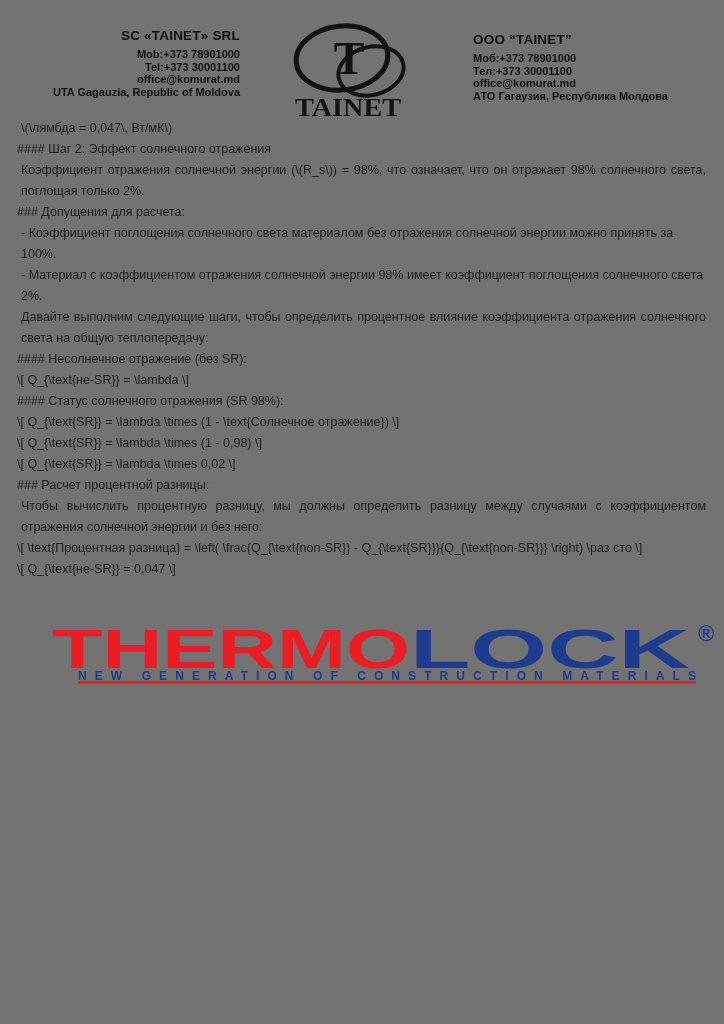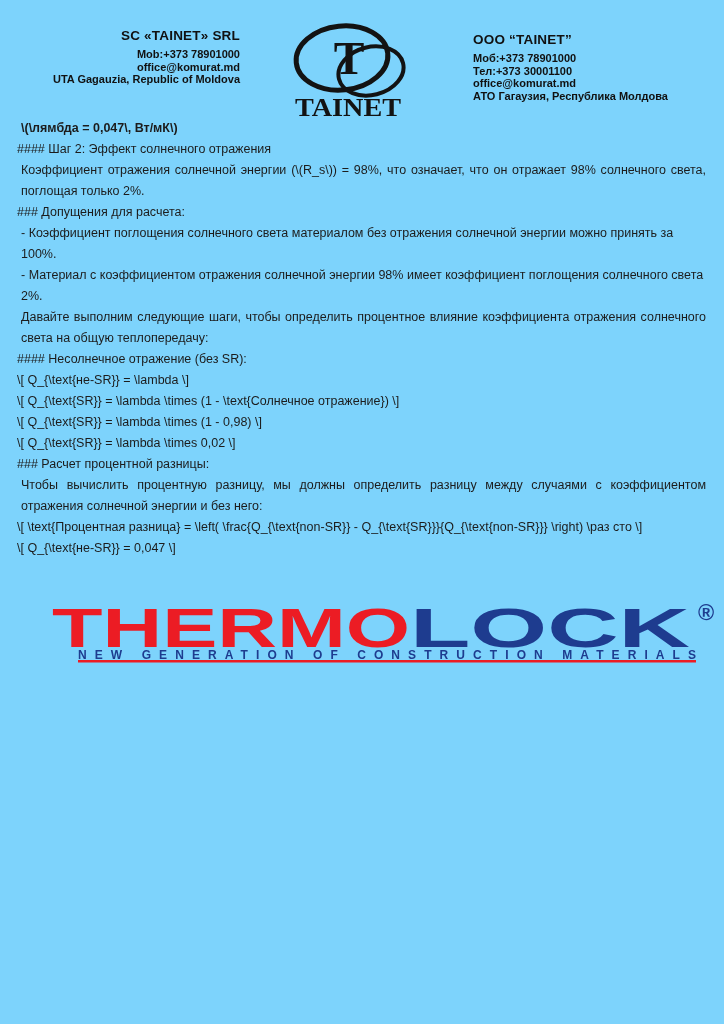--- a/index.html
+++ b/index.html
@@ -1,20 +1,20 @@
 <!DOCTYPE html>
 <html><head>
 <meta charset="utf-8">
 <style>
   * { margin:0; padding:0; box-sizing:border-box; }
   html,body { background:#ffffff; }
   .page {
     position:relative;
     width:724px; height:1024px;
-    background:#7dd3fc;
+    background:#737373;
     font-family:"Liberation Sans", sans-serif;
     color:#1f1f1f;
     overflow:hidden;
   }
 
   
   .header {
     display:flex;
     height:118px;
     padding-top:20px;
@@ -52,21 +52,21 @@
 
   
   .doc {
     padding:0 18px 0 17px;
     font-size:12.5px;
     line-height:21px;
     color:#1c1c1c;
   }
   .doc p { margin:0; }
   .justify { text-align:justify; }
-  .b0  { margin-top:6px;font-weight:bold; }
+  .b0  { margin-top:6px; }
   .b1  { margin-top:36px; }
   .b2  { margin-top:7px; }
   .b3  { margin-top:32px; }
   .b4  { margin-top:7px; }
   .b5  { margin-top:11px; }
   .b6  { margin-top:23px; }
   .b7  { margin-top:36px; }
   .b8  { margin-top:6px; }
   .b9  { margin-top:36px; }
   .b10 { margin-top:10px; }
@@ -88,20 +88,21 @@
 </head>
 <body>
 
 <div class="page">
 
   <div class="header">
 
     <div class="header-left">
       <div class="org-title">SC «TAINET» SRL</div>
       <div class="org-line">Mob:+373 78901000</div>
+      <div class="org-line">Tel:+373 30001100</div>
       <div class="org-line">office@komurat.md</div>
       <div class="org-line">UTA Gagauzia, Republic of Moldova</div>
     </div>
 
     <div class="header-center">
       <svg width="118" height="100" viewBox="0 0 118 100">
         <ellipse cx="53" cy="38" rx="46" ry="32" fill="none" stroke="#131313" stroke-width="5" transform="rotate(-6 53 38)"></ellipse>
         <ellipse cx="82" cy="51" rx="33" ry="24" fill="none" stroke="#131313" stroke-width="4" transform="rotate(-14 82 51)"></ellipse>
         <text x="60" y="54" text-anchor="middle" font-family="Liberation Serif, serif" font-weight="bold" font-size="46" fill="#131313">T</text>
         <text x="6" y="96" font-family="Liberation Serif, serif" font-weight="bold" font-size="25" fill="#131313" textLength="106" lengthAdjust="spacingAndGlyphs">TAINET</text>
@@ -120,20 +121,21 @@
   <main class="doc">
     <p class="b0 indent">\(\лямбда = 0,047\, Вт/мК\)</p>
     <p class="b1">#### Шаг 2: Эффект солнечного отражения</p>
     <p class="b2 indent justify">Коэффициент отражения солнечной энергии (\(R_s\)) = 98%, что означает, что он отражает 98% солнечного света, поглощая только 2%.</p>
     <p class="b3">### Допущения для расчета:</p>
     <p class="b4 indent">- Коэффициент поглощения солнечного света материалом без отражения солнечной энергии можно принять за 100%.</p>
     <p class="b5 indent">- Материал с коэффициентом отражения солнечной энергии 98% имеет коэффициент поглощения солнечного света 2%.</p>
     <p class="b6 indent justify">Давайте выполним следующие шаги, чтобы определить процентное влияние коэффициента отражения солнечного света на общую теплопередачу:</p>
     <p class="b7">#### Несолнечное отражение (без SR):</p>
     <p class="b8">\[ Q_{\text{не-SR}} = \lambda \]</p>
+    <p class="b9">#### Статус солнечного отражения (SR 98%):</p>
     <p class="b10">\[ Q_{\text{SR}} = \lambda \times (1 - \text{Солнечное отражение}) \]</p>
     <p class="b11">\[ Q_{\text{SR}} = \lambda \times (1 - 0,98) \]</p>
     <p class="b12">\[ Q_{\text{SR}} = \lambda \times 0,02 \]</p>
     <p class="b13">### Расчет процентной разницы:</p>
     <p class="b14 indent justify">Чтобы вычислить процентную разницу, мы должны определить разницу между случаями с коэффициентом отражения солнечной энергии и без него:</p>
     <p class="b15">\[ \text{Процентная разница} = \left( \frac{Q_{\text{non-SR}} - Q_{\text{SR}}}{Q_{\text{non-SR}}} \right) \раз сто \]</p>
     <p class="b16">\[ Q_{\text{не-SR}} = 0,047 \]</p>
   </main>
 
   <div class="footer">

